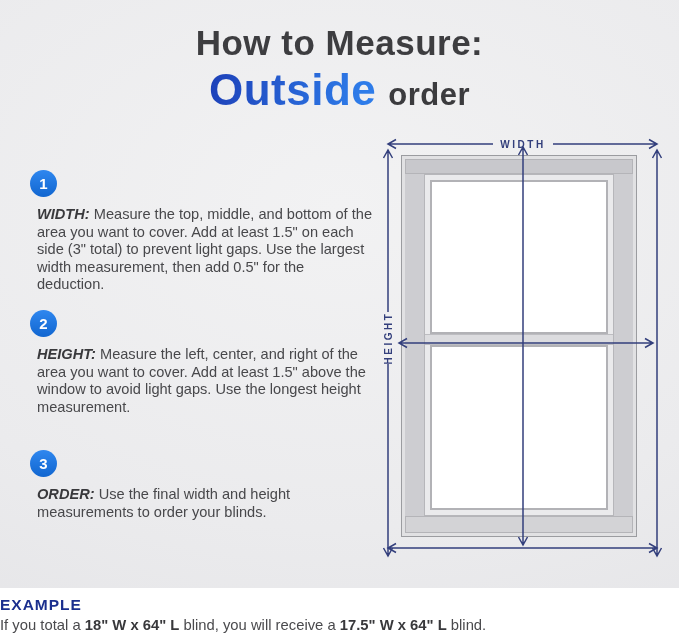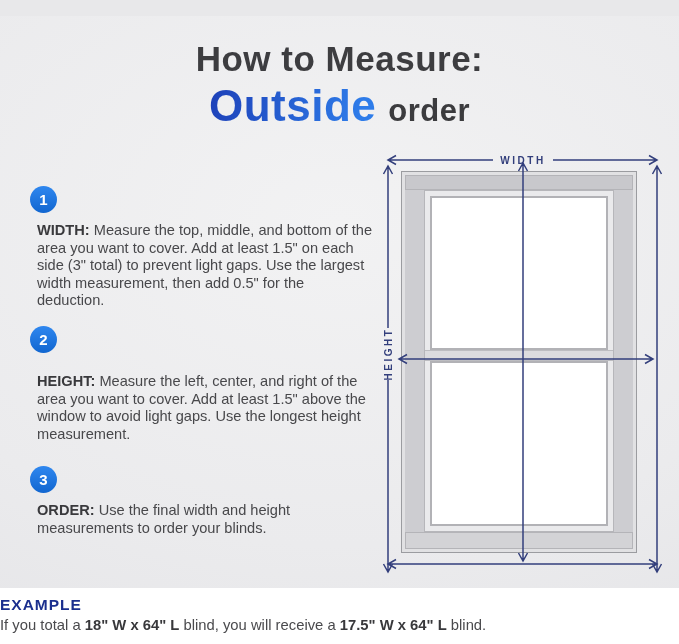--- a/index.html
+++ b/index.html
@@ -2,21 +2,21 @@
 <html><head>
 <meta charset="utf-8">
 <style>
   * { margin:0; padding:0; box-sizing:border-box; }
   body { font-family:"Liberation Sans", sans-serif; }
   .canvas{
     position:relative; width:679px; height:644px; overflow:hidden;
     background:#e8e8ea;
   }
   .main{
-    position:absolute; left:0; top:16px; width:679px; height:588px;
+    position:absolute; left:0; top:0; width:679px; height:588px;
     background:radial-gradient(130% 100% at 50% 35%, #f2f2f3 0%, #ebebed 55%, #e2e2e5 100%);
   }
   
   .title-block{ position:absolute; left:0; top:22px; width:679px; text-align:center; }
   .title-line1{ font-size:35px; font-weight:700; color:#3d3d40; letter-spacing:.5px; line-height:42px; }
   .title-line2{ line-height:50px; margin-top:1px; }
   .title-highlight{
     font-size:44px; font-weight:800; letter-spacing:.5px;
     background:linear-gradient(100deg,#1d40b8 0%,#2e7ce9 90%);
     -webkit-background-clip:text; background-clip:text;
@@ -26,25 +26,25 @@
   
   .badge{
     position:absolute; width:27px; height:27px; border-radius:50%;
     background:linear-gradient(180deg,#2f87ef 0%,#1166d0 100%);
     color:#fff; font-size:15px; font-weight:700;
     display:flex; align-items:center; justify-content:center;
   }
   .step-text{
     position:absolute; font-size:14.6px; line-height:17.6px; color:#48484b;
   }
-  .step-heading{ font-weight:700; color:#39393c; }
+  .step-heading{ font-weight:700; color:#39393c;font-style:italic; }
   #badge-1{ left:30px; top:170px; }
   #text-1 { left:37px; top:206px; width:336px; }
   #badge-2{ left:30px; top:310px; }
-  #text-2 { left:37px; top:346px; width:345px;margin-top:11px; }
+  #text-2 { left:37px; top:346px; width:345px; }
   #badge-3{ left:30px; top:450px; }
   #text-3 { left:37px; top:486px; width:336px; }
   
   .diagram{ position:absolute; left:375px; top:128px; width:300px; height:460px; }
   .win-frame{
     position:absolute; left:26px; top:27px; width:236px; height:382px;
     border:1px solid #9b9ca0; background:#e1e1e3; padding:3px;
     display:flex; flex-direction:column;
   }
   .win-band-top{ height:15px; background:#c8c8cc; border:1px solid #b4b4b8; }

